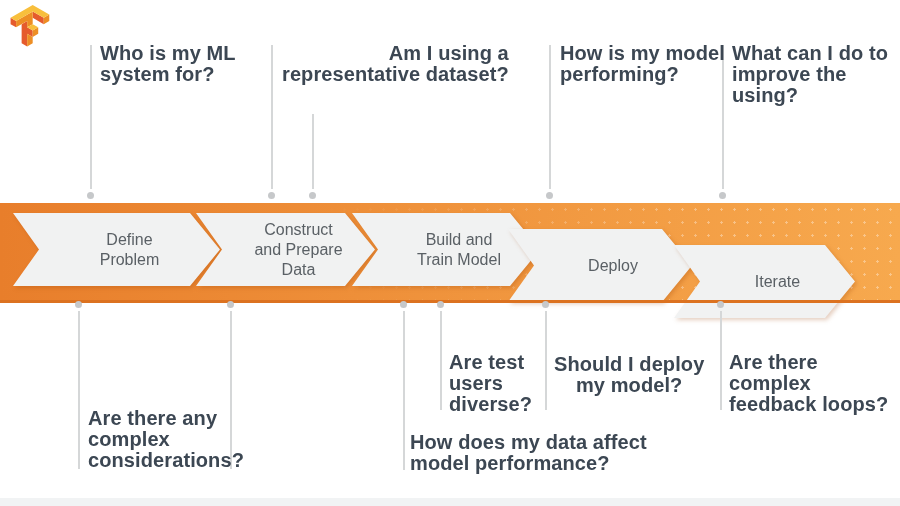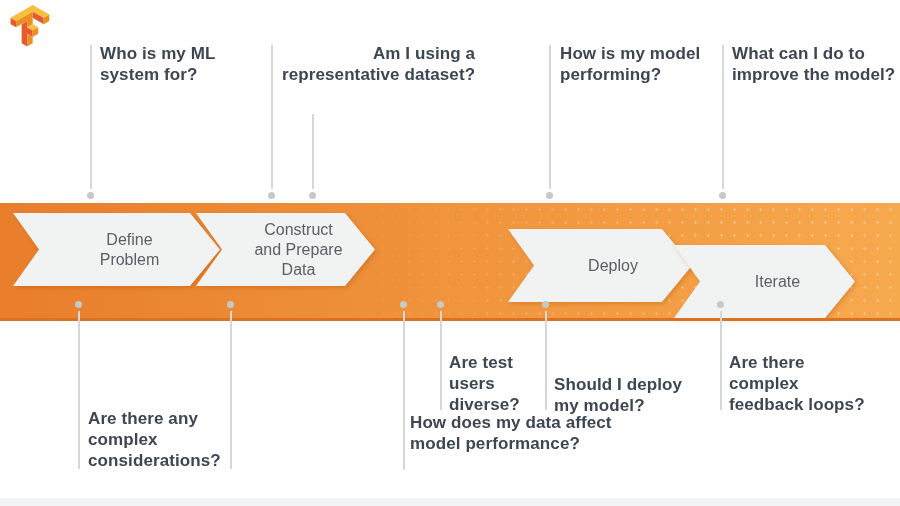--- a/index.html
+++ b/index.html
@@ -34,39 +34,39 @@
   .l-b1{left:78px;top:311px;height:158px;}
   .l-b2{left:230px;top:311px;height:158px;}
   .l-b3{left:403px;top:311px;height:159px;}
   .l-b4{left:440px;top:311px;height:99px;}
   .l-b5{left:545px;top:311px;height:99px;}
   .l-b6{left:720px;top:311px;height:99px;}
 
   
   .q{
     position:absolute;
-    font-size:17px;font-weight:bold;line-height:21px;
+    font-size:20px;font-weight:bold;line-height:21px;
     color:var(--question_text,#3c4753);
     white-space:pre-line;letter-spacing:.1px;
   }
   .q-t1{left:100px;top:43px;}
   .q-t2{left:282px;top:43px;text-align:right;}
   .q-t3{left:322px;top:112px;}
   .q-t4{left:560px;top:43px;}
   .q-t5{left:732px;top:43px;}
   .q-b1{left:88px;top:408px;}
   .q-b2{left:240px;top:387px;}
-  .q-b3{left:410px;top:412px;}
+  .q-b3{left:410px;top:432px;}
   .q-b4{left:449px;top:352px;}
-  .q-b5{left:554px;top:374px;}
+  .q-b5{left:554px;top:354px;text-align:center;}
   .q-b6{left:729px;top:352px;}
 
   
   .band{
-    position:absolute;left:0;top:203px;width:900px;height:118px;
+    position:absolute;left:0;top:203px;width:900px;height:100px;
     background:linear-gradient(to right, var(--band_left,#e87e2b), var(--band_right,#f7a94e));
   }
   .band::after{ 
     content:"";position:absolute;left:0;bottom:0;width:100%;height:3px;
     background:var(--band_edge,#dc7220);
   }
   .band-texture{
     position:absolute;inset:0;
     background-image:radial-gradient(rgba(255,255,255,.35) 1.1px, transparent 1.4px);
     background-size:13px 13px;
@@ -118,35 +118,41 @@
   <div class="vline vtop l-t4"></div>
   <div class="vline vtop l-t5"></div>
 
   <div class="q q-t1">Who is my ML
 system for?</div>
   <div class="q q-t2">Am I using a
 representative dataset?</div>
   <div class="q q-t4">How is my model
 performing?</div>
   <div class="q q-t5">What can I do to
-improve the model?</div>
+improve the using?</div>
 
   <div class="band">
     <div class="band-texture"></div>
     <div class="chev c1">
       <div class="chev-shape">
         <span class="chev-label">Define
 Problem</span>
       </div>
     </div>
     <div class="chev c2">
       <div class="chev-shape">
         <span class="chev-label">Construct
 and Prepare
 Data</span>
+      </div>
+    </div>
+    <div class="chev c3">
+      <div class="chev-shape">
+        <span class="chev-label">Build and
+Train Model</span>
       </div>
     </div>
     <div class="chev c4">
       <div class="chev-shape">
         <span class="chev-label">Deploy</span>
       </div>
     </div>
     <div class="chev c5">
       <div class="chev-shape">
         <span class="chev-label">Iterate</span>

